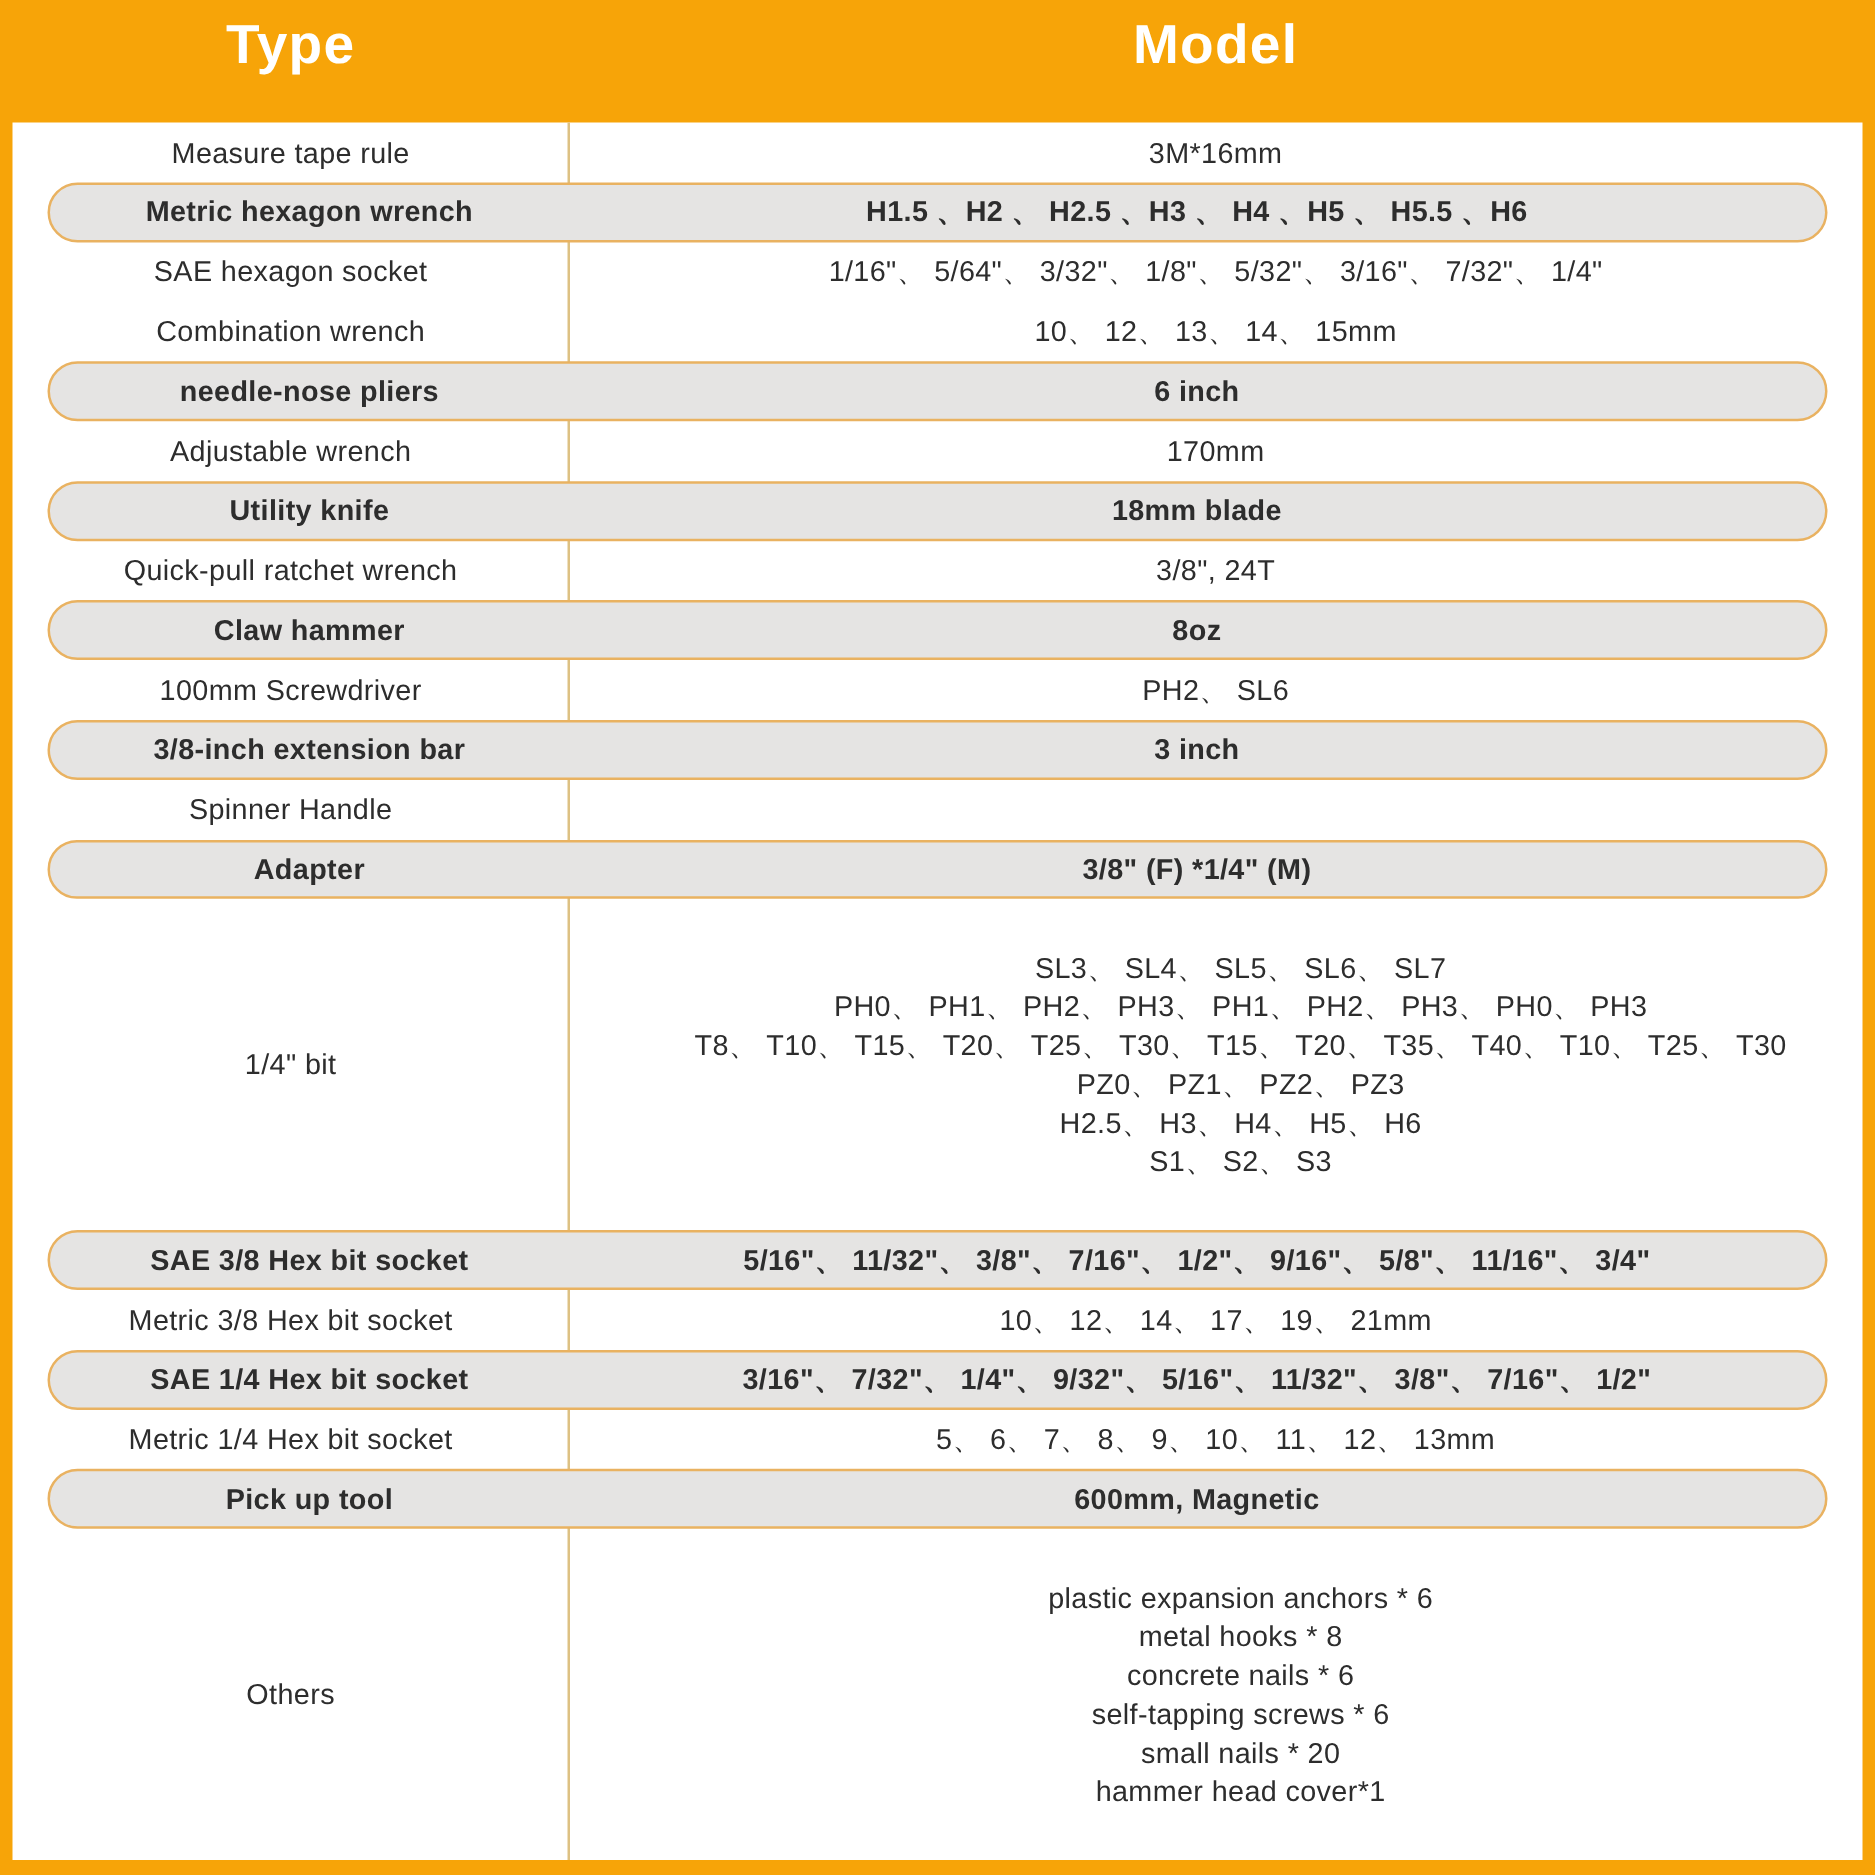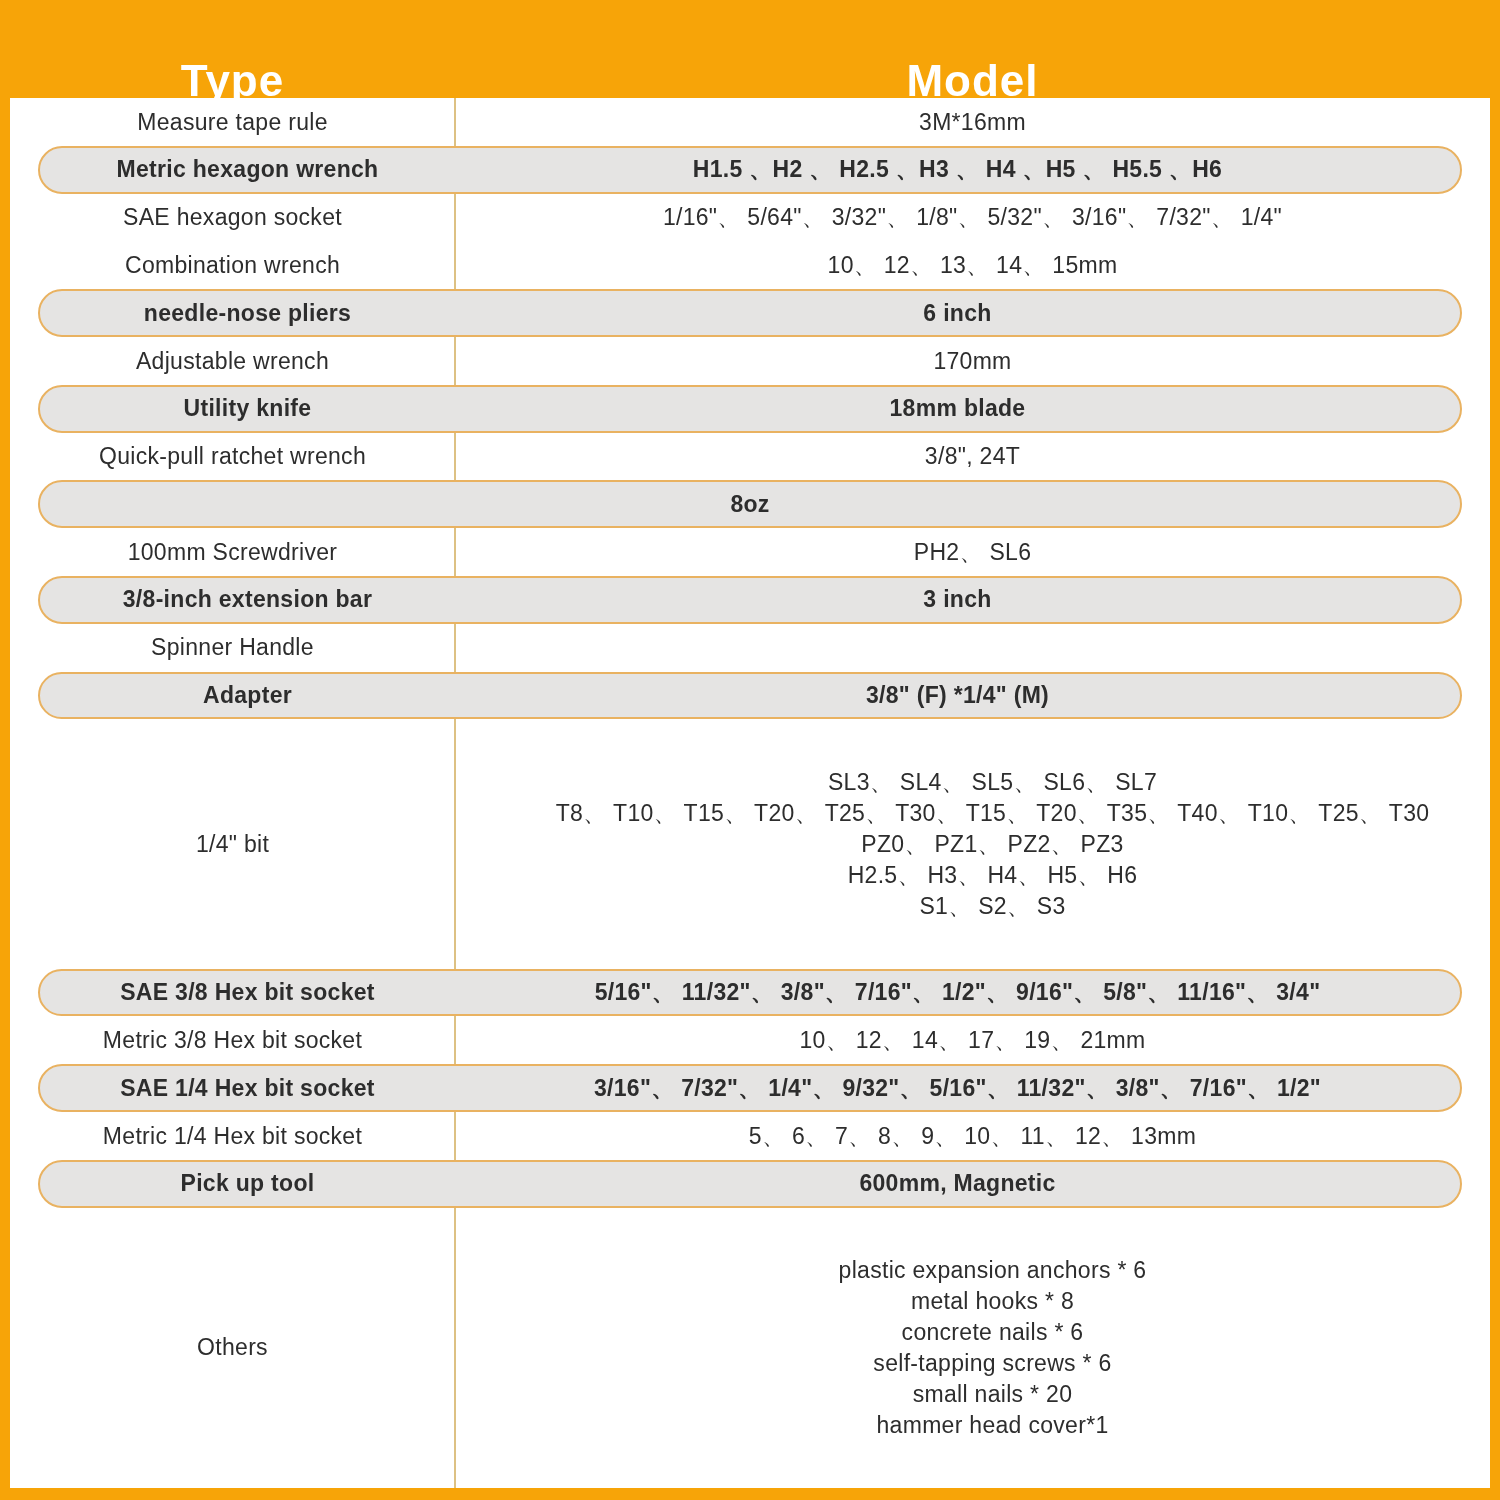--- a/index.html
+++ b/index.html
@@ -15,23 +15,22 @@
   .page{
     width:1500px;height:1500px;
     background:var(--accent);
     position:relative;
     overflow:hidden;
     color:var(--body-text);
   }
   .header{
     height:72px;
     display:flex;
-    align-items:flex-end;
+    align-items:center;
     padding:0 10px;
-    margin-top:34px;
   }
   .header-cell{
     font-size:44px;
     font-weight:bold;
     letter-spacing:1px;
     color:var(--header-text);
     text-align:center;
   }
   .header-cell.type{width:445px;}
   .header-cell.model{flex:1;}
@@ -140,20 +139,21 @@
     <div class="type-cell">Utility knife</div>
     <div class="model-cell">18mm blade</div>
   </div>
 
   <div class="row">
     <div class="type-cell">Quick-pull ratchet wrench</div>
     <div class="model-cell">3/8", 24T</div>
   </div>
 
   <div class="row pill">
+    <div class="type-cell">Claw hammer</div>
     <div class="model-cell">8oz</div>
   </div>
 
   <div class="row">
     <div class="type-cell">100mm Screwdriver</div>
     <div class="model-cell">PH2、 SL6</div>
   </div>
 
   <div class="row pill">
     <div class="type-cell">3/8-inch extension bar</div>
@@ -166,20 +166,21 @@
 
   <div class="row pill">
     <div class="type-cell">Adapter</div>
     <div class="model-cell">3/8" (F) *1/4" (M)</div>
   </div>
 
   <div class="row multi">
     <div class="type-cell">1/4" bit</div>
     <div class="model-cell">
           <div class="model-line">SL3、 SL4、 SL5、 SL6、 SL7</div>
+          <div class="model-line">PH0、 PH1、 PH2、 PH3、 PH1、 PH2、 PH3、 PH0、 PH3</div>
           <div class="model-line">T8、 T10、 T15、 T20、 T25、 T30、 T15、 T20、 T35、 T40、 T10、 T25、 T30</div>
           <div class="model-line">PZ0、 PZ1、 PZ2、 PZ3</div>
           <div class="model-line">H2.5、 H3、 H4、 H5、 H6</div>
           <div class="model-line">S1、 S2、 S3</div>
         </div>
   </div>
 
   <div class="row pill">
     <div class="type-cell">SAE 3/8 Hex bit socket</div>
     <div class="model-cell">5/16"、 11/32"、 3/8"、 7/16"、 1/2"、 9/16"、 5/8"、 11/16"、 3/4"</div>

